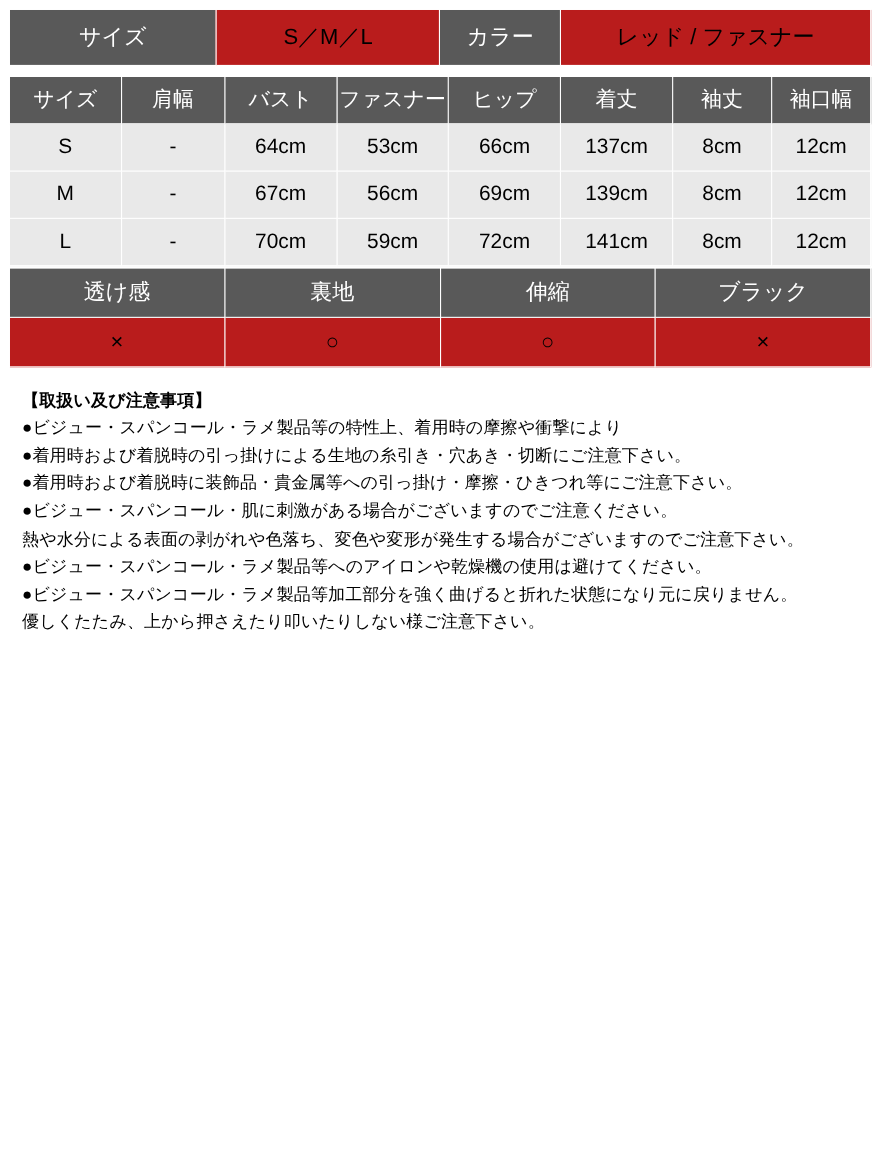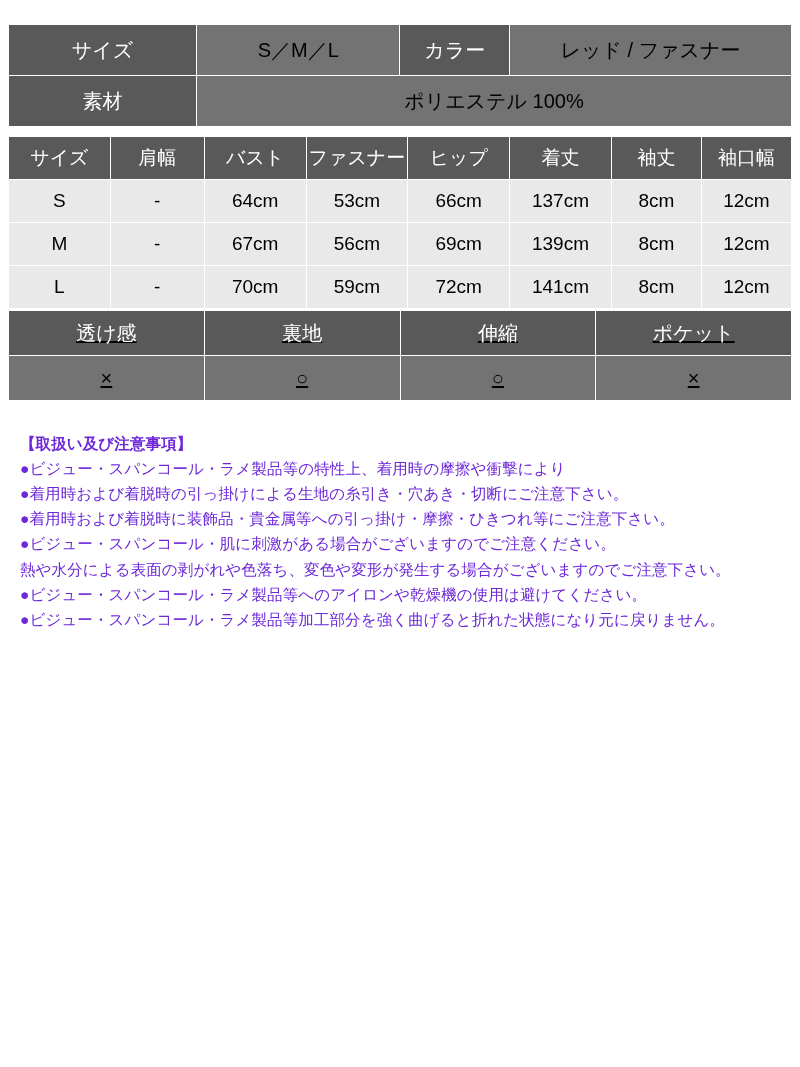--- a/index.html
+++ b/index.html
@@ -12,21 +12,21 @@
     height: 1067px;
     font-family: "Liberation Sans", "DejaVu Sans", sans-serif;
     color: #000000;
     -webkit-font-smoothing: antialiased;
   }
   .page {
     position: relative;
     width: 800px;
     height: 943px;
     box-sizing: border-box;
-    padding: 24px 8px 0 8px;
+    padding: 8px 8px 0 8px;
   }
   table {
     border-collapse: collapse;
     table-layout: fixed;
     width: 784px;
   }
   td {
     border: 1px solid #ffffff;
     text-align: center;
     vertical-align: middle;
@@ -36,21 +36,21 @@
     background: #ffffff;
   }
   
   td.hd {
     background: #595959;
     color: #ffffff;
     font-weight: normal;
   }
   
   td.val {
-    background: #737373;
+    background: #b91c1c;
     color: #000000;
   }
   
   .tbl-basic { margin-top: 0; }
   .tbl-basic td { height: 34px; }
 
   
   .tbl-meas { margin-top: 9px; }
   .tbl-meas td {
     border: 1px solid #ffffff;
@@ -58,29 +58,29 @@
     font-size: 19px;
   }
   .tbl-meas td.hd { background: #595959; color:#fff; }
   .tbl-meas td.cell { background: #e9e9e9; }
 
   
   .tbl-attr { margin-top: 12px; }
   .tbl-attr td { height: 28px; }
 
   
-  .tbl-prop { margin-top: 1px; text-decoration: underline; }
+  .tbl-prop { margin-top: 1px; }
   .tbl-prop td { height: 28px; }
 
   .notes {
-    margin-top: 30px;
+    margin-top: 18px;
     padding-left: 12px;
     font-size: 15.5px;
     line-height: 1.62;
-    color: #6d28d9;
+    color: #000000;
     letter-spacing: 0.1px;
   }
   .notes .note-title {
     font-weight: bold;
     display: block;
   }
   .notes p {
     margin: 0;
   }
 </style>
@@ -96,24 +96,20 @@
       <col style="width:14%">
       <col style="width:36%">
     </colgroup>
     <tbody>
       <tr>
         <td class="hd">サイズ</td>
         <td class="val">S／M／L</td>
         <td class="hd">カラー</td>
         <td class="val">レッド / ファスナー</td>
       </tr>
-      <tr>
-        <td class="hd">素材</td>
-        <td class="val" colspan="3">ポリエステル 100%</td>
-      </tr>
     </tbody>
   </table>
 
   <table class="tbl-meas">
     <colgroup>
       <col style="width:13%">
       <col style="width:12%">
       <col style="width:13%">
       <col style="width:13%">
       <col style="width:13%">
@@ -171,35 +167,36 @@
       <col style="width:25%">
       <col style="width:25%">
       <col style="width:25%">
       <col style="width:25%">
     </colgroup>
     <tbody>
       <tr>
         <td class="hd">透け感</td>
         <td class="hd">裏地</td>
         <td class="hd">伸縮</td>
-        <td class="hd">ポケット</td>
+        <td class="hd">ブラック</td>
       </tr>
       <tr>
         <td class="val">×</td>
         <td class="val">○</td>
         <td class="val">○</td>
         <td class="val">×</td>
       </tr>
     </tbody>
   </table>
 
   <div class="notes">
     <span class="note-title">【取扱い及び注意事項】</span>
     <p>●ビジュー・スパンコール・ラメ製品等の特性上、着用時の摩擦や衝撃により</p>
     <p>●着用時および着脱時の引っ掛けによる生地の糸引き・穴あき・切断にご注意下さい。</p>
     <p>●着用時および着脱時に装飾品・貴金属等への引っ掛け・摩擦・ひきつれ等にご注意下さい。</p>
     <p>●ビジュー・スパンコール・肌に刺激がある場合がございますのでご注意ください。</p>
     <p>熱や水分による表面の剥がれや色落ち、変色や変形が発生する場合がございますのでご注意下さい。</p>
     <p>●ビジュー・スパンコール・ラメ製品等へのアイロンや乾燥機の使用は避けてください。</p>
     <p>●ビジュー・スパンコール・ラメ製品等加工部分を強く曲げると折れた状態になり元に戻りません。</p>
+    <p>優しくたたみ、上から押さえたり叩いたりしない様ご注意下さい。</p>
   </div>
 
 </div>
 
 </body></html>

